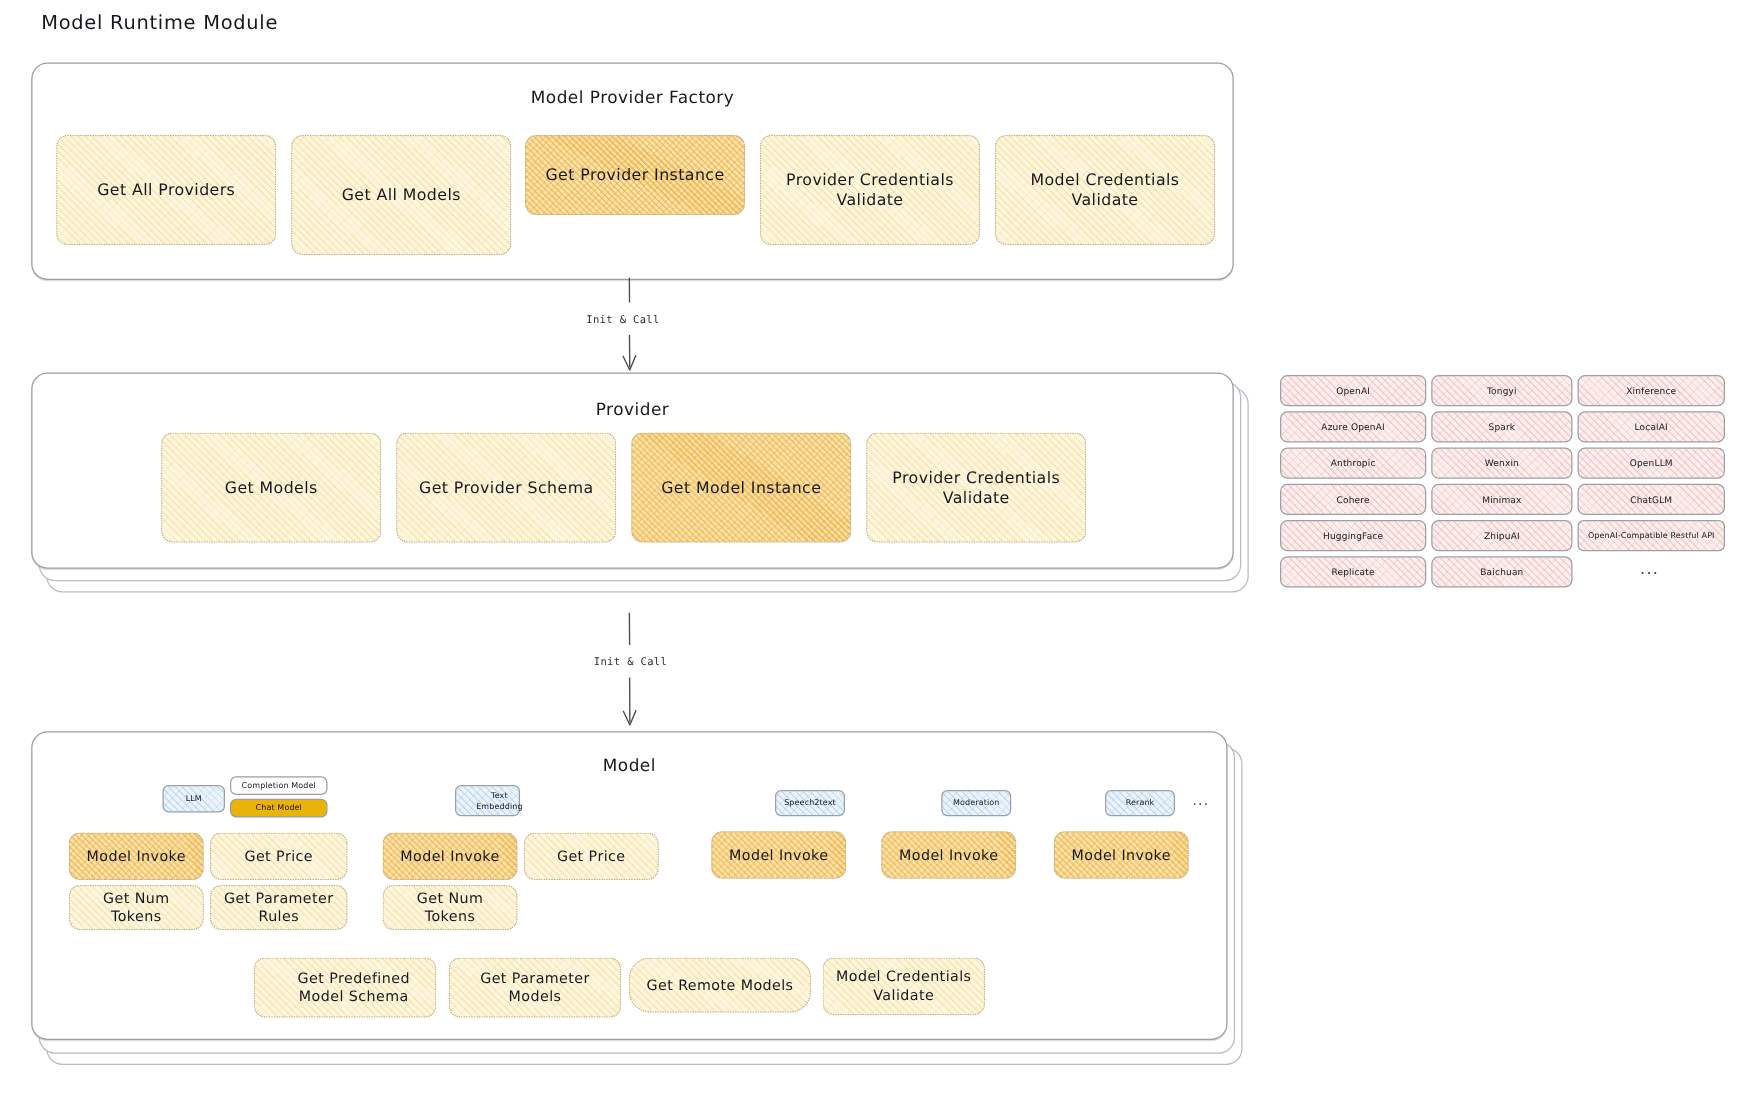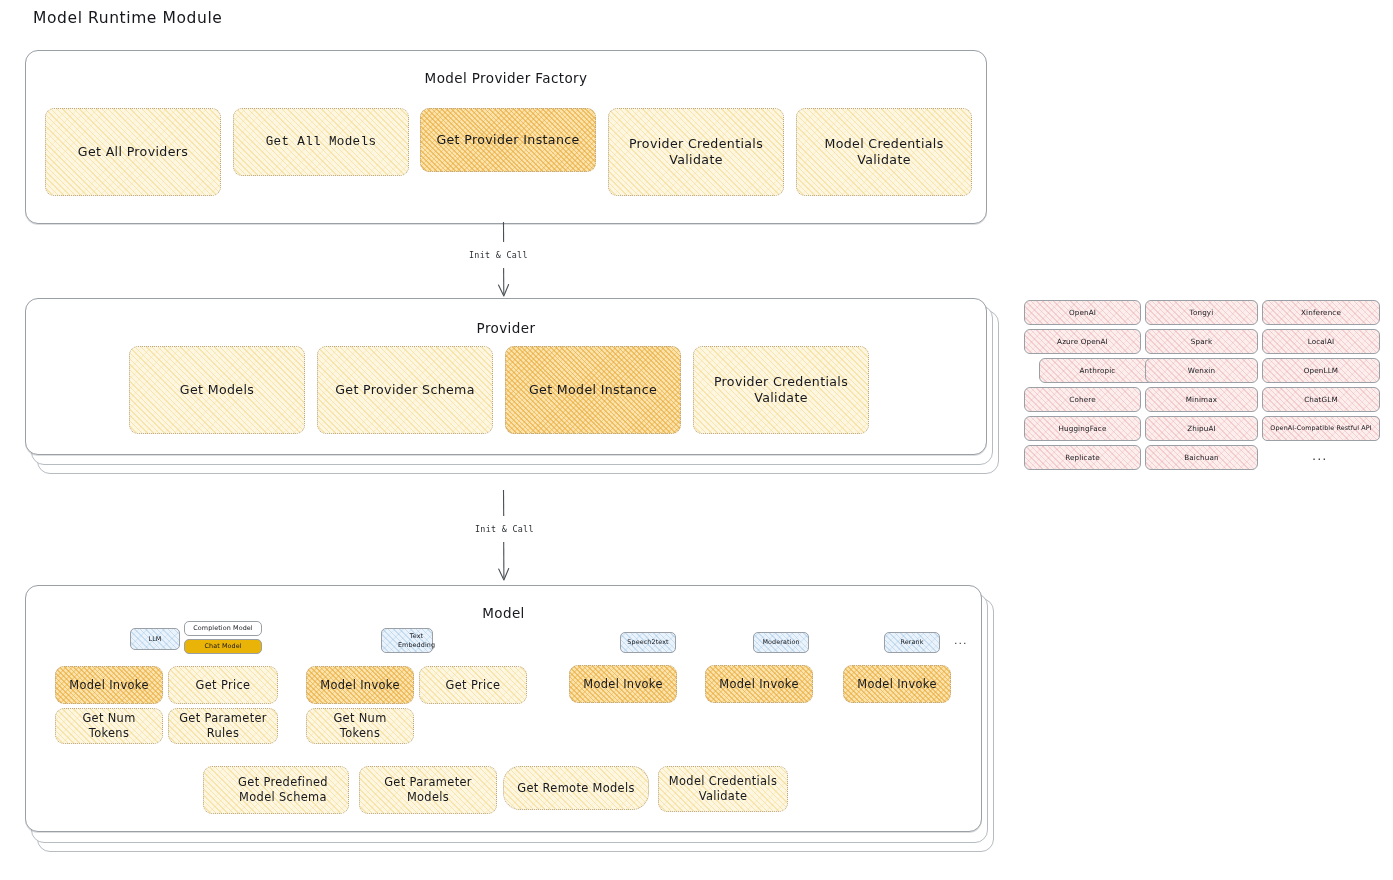--- a/index.html
+++ b/index.html
@@ -93,21 +93,21 @@
 <body>
 
 <div id="diagram-title">Model Runtime Module</div>
 
 <div class="panel" style="left:25px;top:50px;width:960px;height:172px;">
   <div class="panel-title" style="top:19px;">Model Provider Factory</div>
 
   <div class="node fill-pale" style="left:19px;top:57px;width:176px;height:88px;">
     <span>Get All Providers</span>
   </div>
-  <div class="node fill-pale" style="left:207px;top:57px;width:176px;height:68px;font-family:Liberation Mono, monospace;">
+  <div class="node fill-pale" style="left:207px;top:57px;width:176px;height:96px;">
     <span>Get All Models</span>
   </div>
   <div class="node fill-amber" style="left:394px;top:57px;width:176px;height:64px;">
     <span>Get Provider Instance</span>
   </div>
   <div class="node fill-pale" style="left:582px;top:57px;width:176px;height:88px;">
     <span>Provider Credentials Validate</span>
   </div>
   <div class="node fill-pale" style="left:770px;top:57px;width:176px;height:88px;">
     <span>Model Credentials Validate</span>
@@ -143,21 +143,21 @@
 </div>
 
 <div style="position:absolute;left:1024px;top:300px;width:360px;height:175px;">
 
   <div class="node small fill-pink solid" style="left:0px;top:0px;width:117px;height:25px;">
     <span>OpenAI</span>
     </div>
   <div class="node small fill-pink solid" style="left:0px;top:29px;width:117px;height:25px;">
     <span>Azure OpenAI</span>
     </div>
-  <div class="node small fill-pink solid" style="left:15px;top:58px;width:117px;height:25px;">
+  <div class="node small fill-pink solid" style="left:0px;top:58px;width:117px;height:25px;">
     <span>Anthropic</span>
     </div>
   <div class="node small fill-pink solid" style="left:0px;top:87px;width:117px;height:25px;">
     <span>Cohere</span>
     </div>
   <div class="node small fill-pink solid" style="left:0px;top:116px;width:117px;height:25px;">
     <span>HuggingFace</span>
     </div>
   <div class="node small fill-pink solid" style="left:0px;top:145px;width:117px;height:25px;">
     <span>Replicate</span>
@@ -217,21 +217,21 @@
   <div class="node tiny fill-blue solid" style="left:104px;top:42px;width:50px;height:22px;">
     <span>LLM</span>
     </div>
   <div class="node tiny solid" style="left:158px;top:35px;width:78px;height:15px;background:#fff;">
     <span>Completion Model</span>
     </div>
   <div class="node tiny solid" style="left:158px;top:53px;width:78px;height:15px;background:#eab308;">
     <span>Chat Model</span>
     </div>
 
-  <div class="node tiny fill-blue solid" style="left:355px;top:42px;width:52px;height:25px;padding-left:25px;">
+  <div class="node tiny fill-blue solid" style="left:338px;top:42px;width:52px;height:25px;padding-left:25px;">
     <span>Text Embedding</span>
     </div>
 
   <div class="node tiny fill-blue solid" style="left:594px;top:46px;width:56px;height:21px;">
     <span>Speech2text</span>
     </div>
 
   <div class="node tiny fill-blue solid" style="left:727px;top:46px;width:56px;height:21px;">
     <span>Moderation</span>
     </div>

